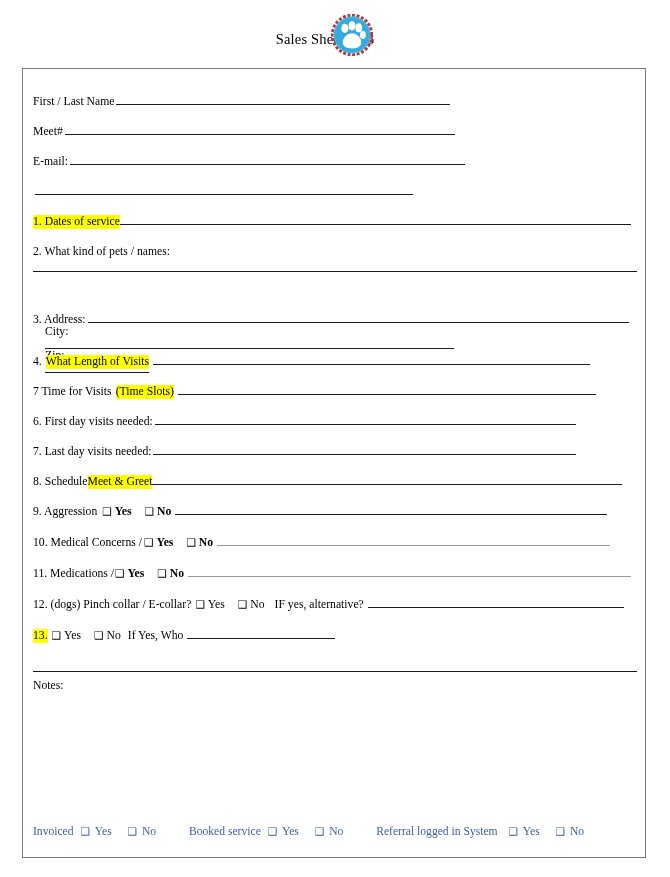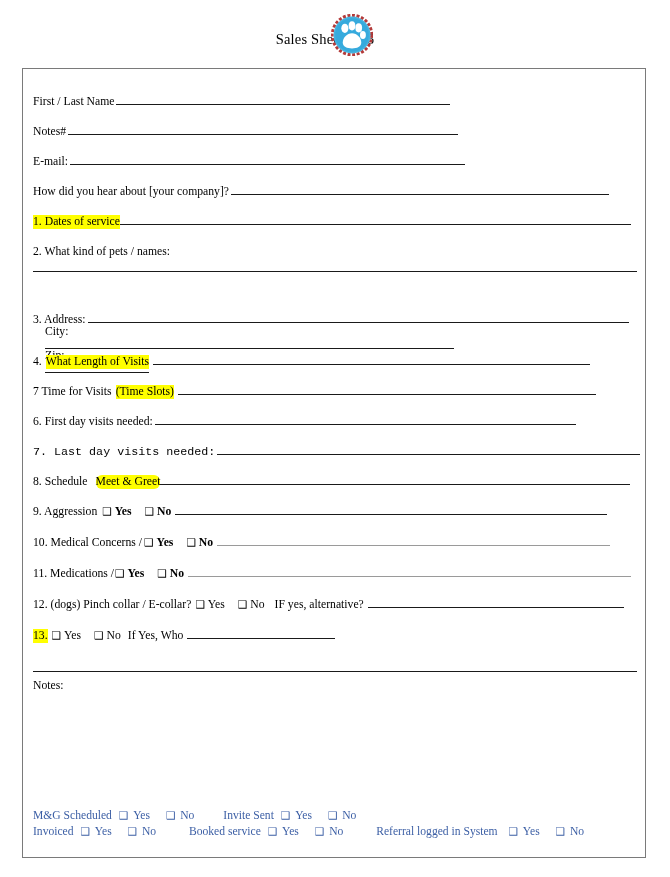--- a/index.html
+++ b/index.html
@@ -136,31 +136,30 @@
 
 <div class="page-frame">
   <div class="form-body">
 
     <div class="row" style="top:16px;">
       <span class="lbl">First / Last Name</span>
       <span class="rule" style="width:334px;"></span>
     </div>
 
     <div class="row" style="top:46px;">
-      <span class="lbl">Notes#</span>
+      <span class="lbl">Meet#</span>
       <span class="rule" style="width:390px;"></span>
     </div>
 
     <div class="row" style="top:76px;">
       <span class="lbl">E-mail:</span>
       <span class="rule" style="width:395px;"></span>
     </div>
 
     <div class="row" style="top:106px;">
-      <span class="lbl">How did you hear about [your company]?</span>
       <span class="rule" style="width:378px;"></span>
     </div>
 
     <div class="row" style="top:136px;">
       <span class="lbl hl">1. Dates of service</span>
       <span class="rule" style="width:511px;margin-left:0;"></span>
     </div>
 
     <div class="row" style="top:166px;">
       <span class="lbl">2. What kind of pets / names:</span>
@@ -189,28 +188,28 @@
       <span class="lbl">7 Time for Visits</span>
       <span class="lbl hl" style="margin-left:4px;">(Time Slots)</span>
       <span class="rule" style="width:418px;margin-left:4px;"></span>
     </div>
 
     <div class="row" style="top:336px;">
       <span class="lbl">6. First day visits needed:</span>
       <span class="rule" style="width:421px;"></span>
     </div>
 
-    <div class="row" style="top:366px;font-family:Liberation Mono, monospace;">
+    <div class="row" style="top:366px;">
       <span class="lbl">7. Last day visits needed:</span>
       <span class="rule" style="width:423px;"></span>
     </div>
 
     <div class="row" style="top:396px;">
       <span class="lbl">8. Schedule</span>
-      <span class="lbl hl" style="margin-left:8px;border-radius:6px;">Meet &amp; Greet</span>
+      <span class="lbl hl" style="margin-left:0;">Meet &amp; Greet</span>
       <span class="rule" style="width:470px;margin-left:0;"></span>
     </div>
 
     <div class="row" style="top:426px;">
       <span class="lbl">9. Aggression</span>
       <span class="cb" style="margin-left:5px;">❑</span>
       <span class="lbl bold" style="margin-left:3px;">Yes</span>
       <span class="cb" style="margin-left:13px;">❑</span>
       <span class="lbl bold" style="margin-left:3px;">No</span>
       <span class="rule" style="width:432px;margin-left:4px;"></span>
@@ -255,36 +254,20 @@
     </div>
 
     <div class="fullrule" style="top:592px;width:604px;"></div>
 
     <div class="row" style="top:600px;">
       <span class="lbl">Notes:</span>
     </div>
     <div style="position:absolute;left:0;top:616px;width:604px;height:118px;"></div>
   </div>
 
-  <div class="footer" style="top:739px;">
-    <span class="fgroup">
-      <span>M&amp;G Scheduled</span>
-      <span class="cb" style="margin-left:4px;">❑</span>
-      <span style="margin-left:2px;">Yes</span>
-      <span class="cb" style="margin-left:13px;">❑</span>
-      <span style="margin-left:2px;">No</span>
-    </span>
-    <span class="fgroup" style="margin-left:26px;">
-      <span>Invite Sent</span>
-      <span class="cb" style="margin-left:4px;">❑</span>
-      <span style="margin-left:2px;">Yes</span>
-      <span class="cb" style="margin-left:13px;">❑</span>
-      <span style="margin-left:2px;">No</span>
-    </span>
-  </div>
 
   <div class="footer" style="top:755px;">
     <span class="fgroup">
       <span>Invoiced</span>
       <span class="cb" style="margin-left:4px;">❑</span>
       <span style="margin-left:2px;">Yes</span>
       <span class="cb" style="margin-left:13px;">❑</span>
       <span style="margin-left:2px;">No</span>
     </span>
     <span class="fgroup" style="margin-left:30px;">

